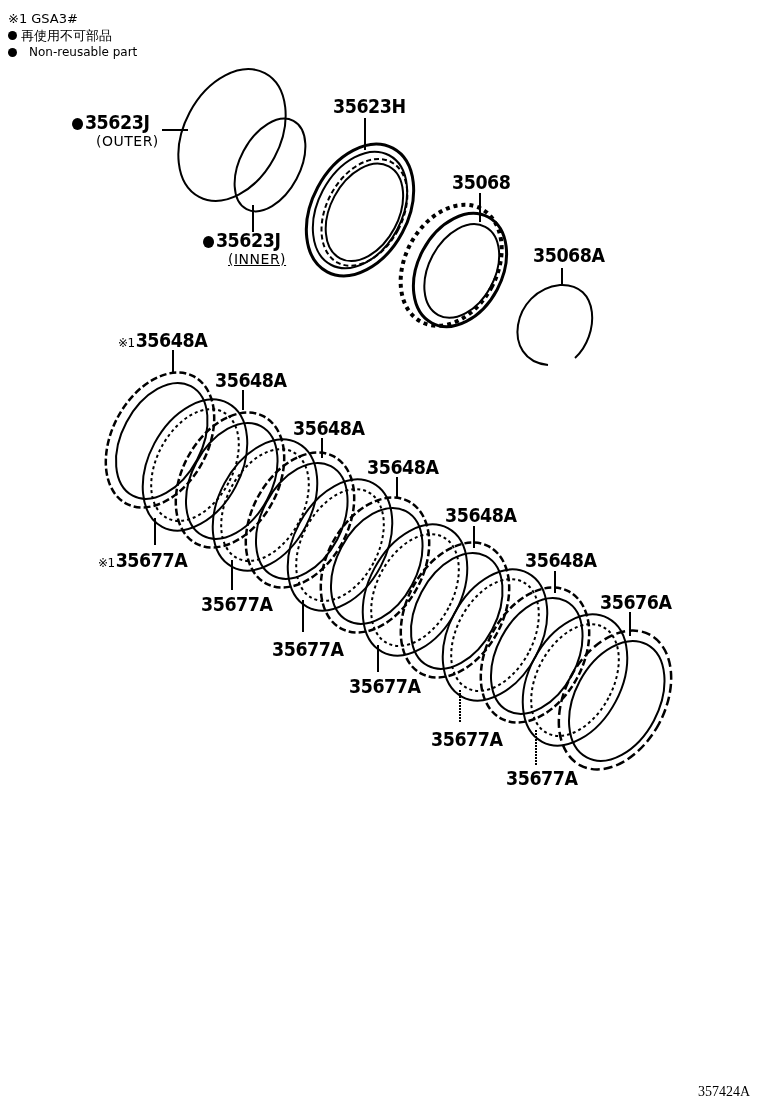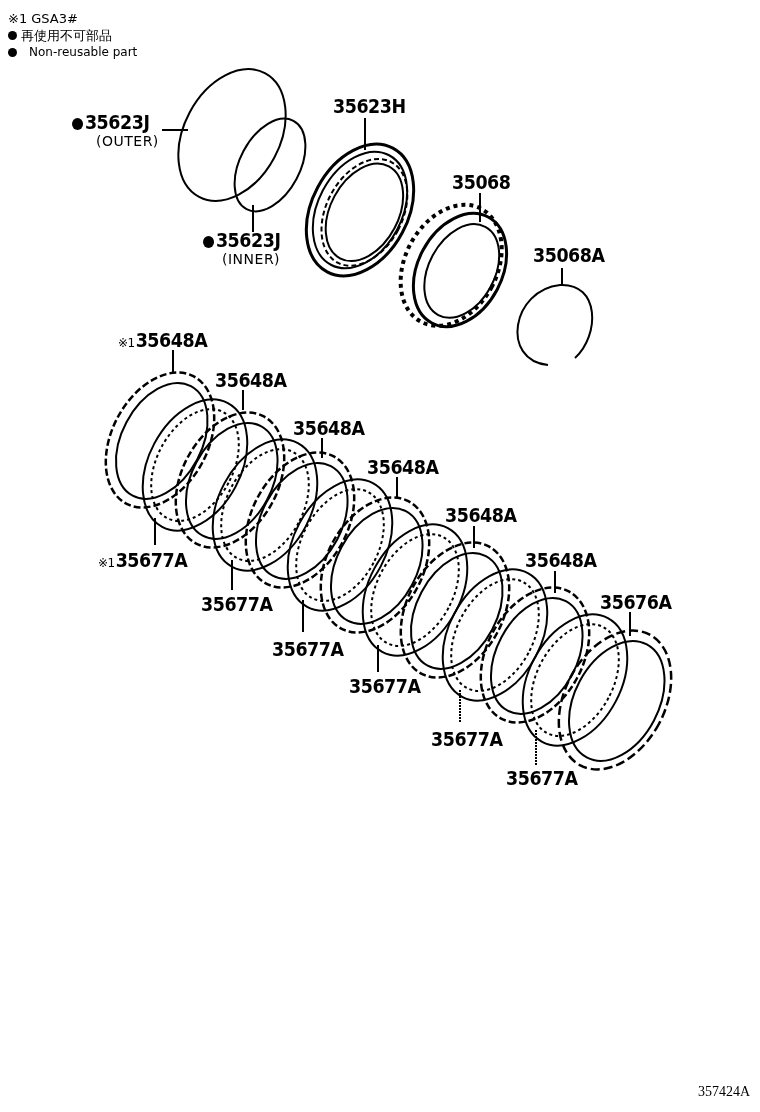--- a/index.html
+++ b/index.html
@@ -125,21 +125,21 @@
   <line x1="232" y1="560" x2="232" y2="590"></line>
   <line x1="303" y1="600" x2="303" y2="632"></line>
   <line x1="378" y1="645" x2="378" y2="672"></line>
   <line x1="460" y1="690" x2="460" y2="722" stroke-dasharray="2 1"></line>
   <line x1="536" y1="730" x2="536" y2="765" stroke-dasharray="2 1"></line>
 </svg>
 
 <div class="lbl" style="left:72px;top:112px;"><span class="bullet"></span><span>35623J</span></div>
 <div class="sub" style="left:96px;top:133px;">(OUTER)</div>
 <div class="lbl" style="left:203px;top:230px;"><span class="bullet"></span><span>35623J</span></div>
-<div class="sub" style="left:222px;top:251px;">(INNER)</div>
+<div class="sub" style="left:228px;top:251px;text-decoration:underline;">(INNER)</div>
 
 <div class="lbl" style="left:333px;top:96px;">35623H</div>
 <div class="lbl" style="left:452px;top:172px;">35068</div>
 <div class="lbl" style="left:533px;top:245px;">35068A</div>
 
 <div class="lbl" style="left:118px;top:330px;"><span class="mark">※1</span><span>35648A</span></div>
 <div class="lbl" style="left:215px;top:370px;">35648A</div>
 <div class="lbl" style="left:293px;top:418px;">35648A</div>
 <div class="lbl" style="left:367px;top:457px;">35648A</div>
 <div class="lbl" style="left:445px;top:505px;">35648A</div>

